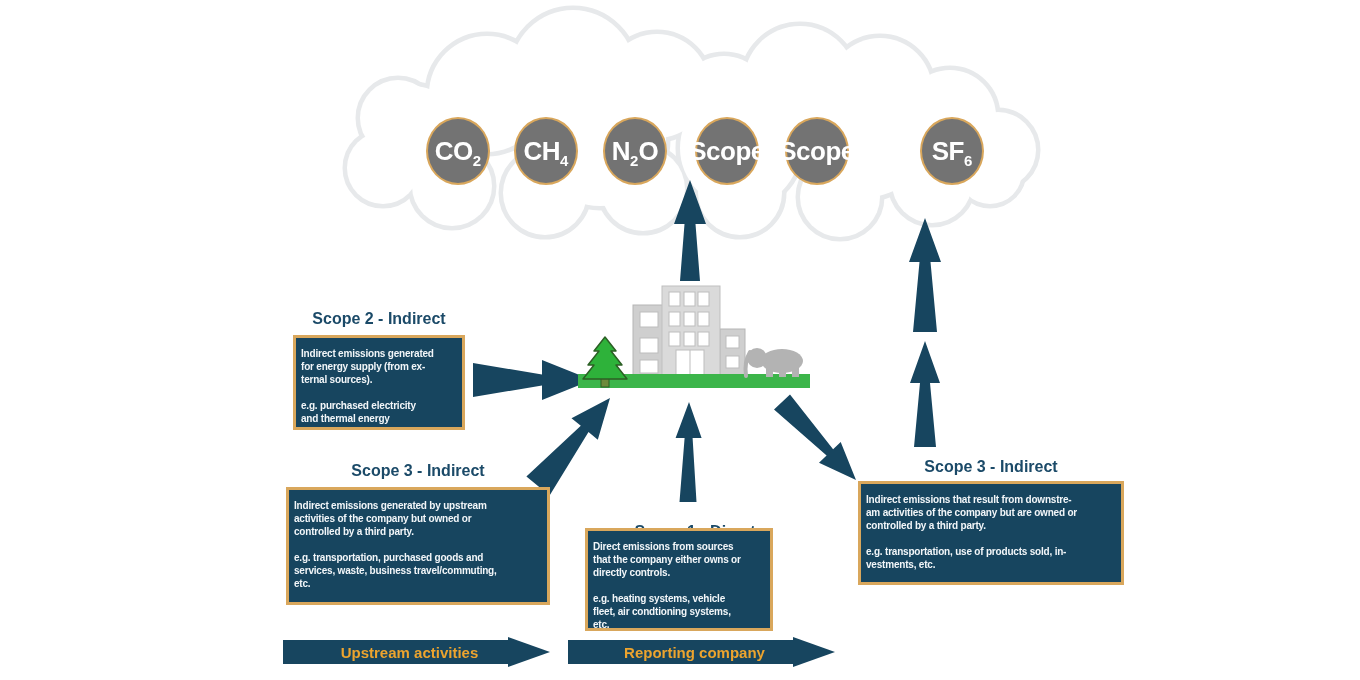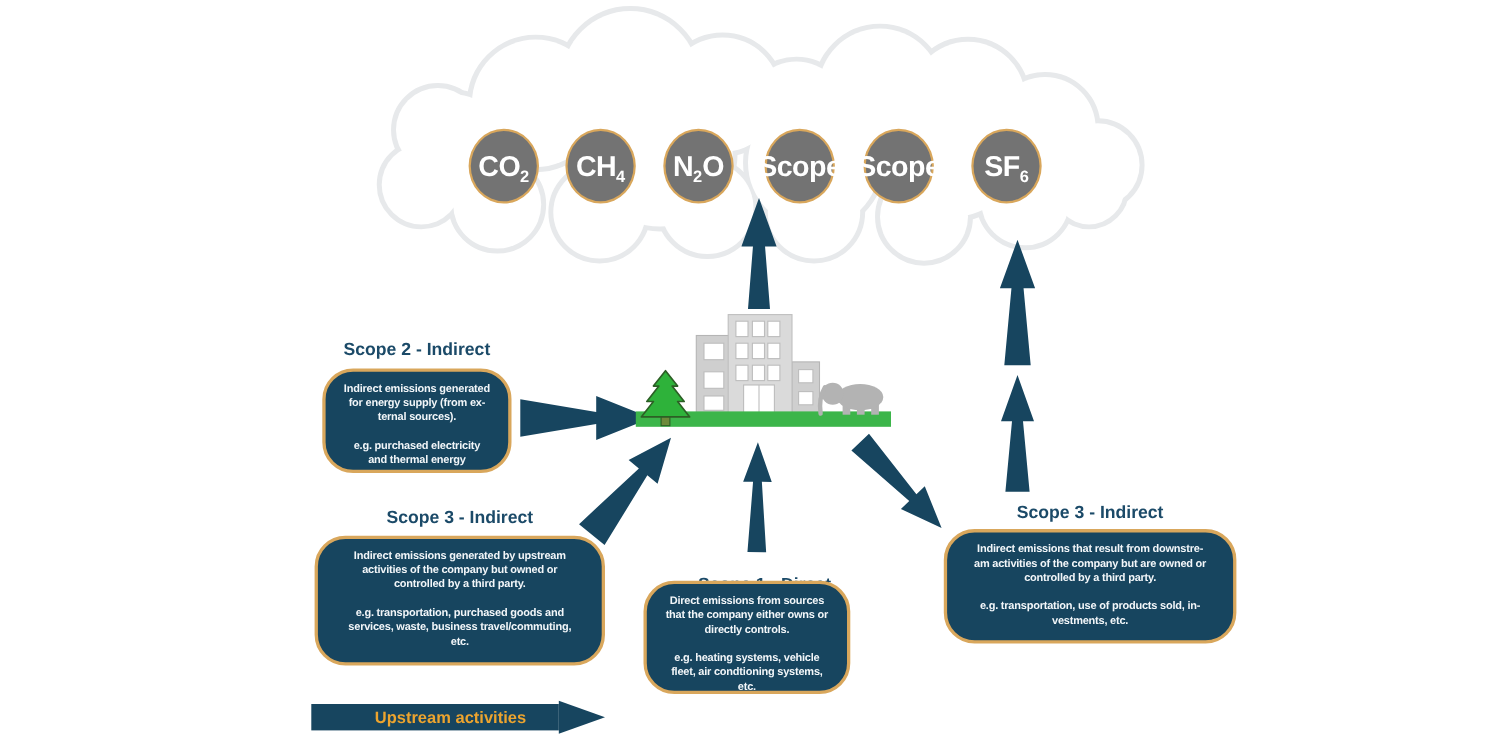--- a/index.html
+++ b/index.html
@@ -16,21 +16,21 @@
     font-weight:bold;font-size:26px;letter-spacing:-0.5px;
   }
   .gas .sub{font-size:15px;position:relative;top:9px;letter-spacing:0;}
   
   .stitle{
     position:absolute;color:#1b4a68;font-weight:bold;font-size:16px;
     text-align:center;white-space:nowrap;
   }
   .sbox{
     position:absolute;box-sizing:border-box;background:#17455f;
-    border:3px solid #d9a75c;border-radius:28px;padding:9px 16px;text-align:center;
+    border:3px solid #d9a75c;border-radius:0;padding:9px 5px;
   }
   .sbody{
     color:#f2f6f9;font-weight:bold;font-size:10px;line-height:13px;
     letter-spacing:-0.2px;white-space:pre-line;
   }
   
   .barrow{position:absolute;top:637px;height:30px;display:flex;align-items:center;}
   .barrow-rect{
     width:225px;height:24px;background:#17455f;
     display:flex;align-items:center;justify-content:center;
@@ -157,21 +157,21 @@
         <span>N</span>
         <span class="sub">2</span>
         <span>O</span>
       </div>
     <div class="gas" style="left:695px">
         <span>Scope</span>
       </div>
     <div class="gas" style="left:785px">
         <span>Scope</span>
       </div>
-    <div class="gas" style="left:883px">
+    <div class="gas" style="left:920px">
         <span>SF</span>
         <span class="sub">6</span>
       </div>
   </div>
 
   <div class="stitle" style="left:293px;top:310px;width:172px">Scope 2 - Indirect</div>
   <div class="sbox" style="left:293px;top:335px;width:172px;height:95px">
     <div class="sbody">Indirect emissions generated
 for energy supply (from ex-
 ternal sources).
@@ -211,14 +211,20 @@
 e.g. transportation, use of products sold, in-
 vestments, etc.</div>
   </div>
 
   <div class="barrow" style="left:283px">
     <div class="barrow-rect">
       <span>Upstream activities</span>
     </div>
     <div class="barrow-head"></div>
   </div>
+  <div class="barrow" style="left:568px">
+    <div class="barrow-rect">
+      <span>Reporting company</span>
+    </div>
+    <div class="barrow-head"></div>
+  </div>
 
 </div>
 
 </body></html>

